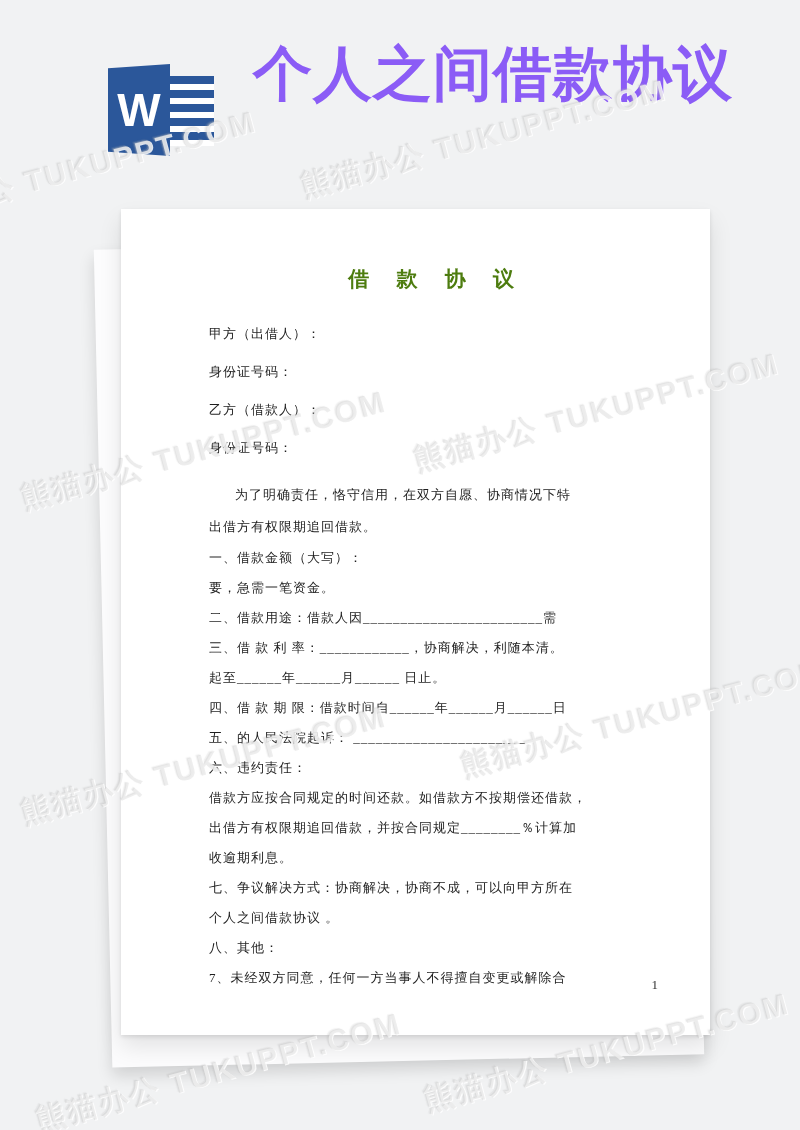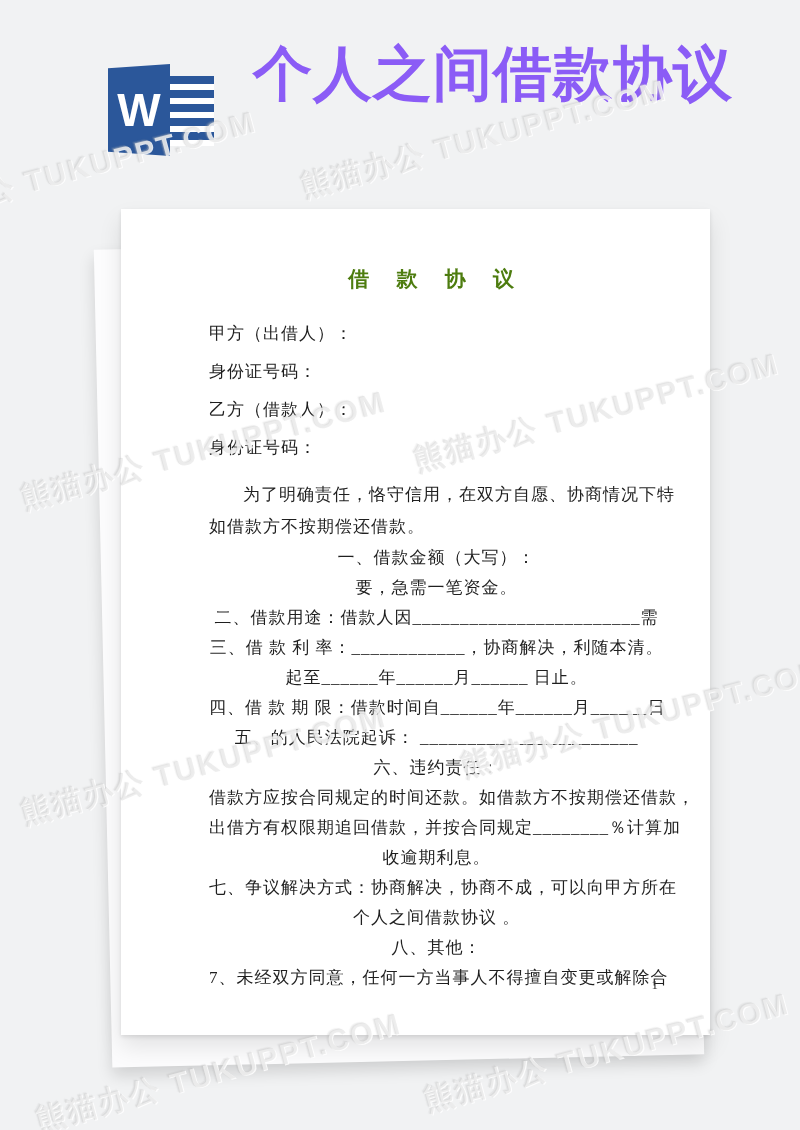--- a/index.html
+++ b/index.html
@@ -63,25 +63,25 @@
   }
 
   
   .doc-title {
     text-align:center;
     font-size:21px; font-weight:700;
     letter-spacing:11px;
     color:#4d7c0f;
     margin-bottom:22px;
   }
-  .doc-line { font-size:17px; letter-spacing:1px; white-space:nowrap; }
+  .doc-line { font-size:13px; letter-spacing:1px; white-space:nowrap; }
   .doc-line.party { line-height:38px; }
   .doc-line.intro { line-height:32px; }
   .doc-line.indent { text-indent:2em; margin-top:12px; }
-  .doc-line.clause { line-height:30px;text-align:center; }
+  .doc-line.clause { line-height:30px; }
   .page-number {
     position:absolute; right:52px; top:768px;
     font-size:13px; color:#333;
   }
 </style>
 </head>
 <body>
 
 <div class="header">
   <div class="word-icon">
@@ -98,21 +98,21 @@
 <div class="sheet-back"></div>
 
 <div class="sheet-front">
   <div class="doc-title">借 款 协 议</div>
   <div id="doc-lines">
       <div class="doc-line party">甲方（出借人）：</div>
       <div class="doc-line party">身份证号码：</div>
       <div class="doc-line party">乙方（借款人）：</div>
       <div class="doc-line party">身份证号码：</div>
       <div class="doc-line intro indent">为了明确责任，恪守信用，在双方自愿、协商情况下特</div>
-      <div class="doc-line intro">如借款方不按期偿还借款。</div>
+      <div class="doc-line intro">出借方有权限期追回借款。</div>
       <div class="doc-line clause">一、借款金额（大写）：</div>
       <div class="doc-line clause">要，急需一笔资金。</div>
       <div class="doc-line clause">二、借款用途：借款人因________________________需</div>
       <div class="doc-line clause">三、借 款 利 率：____________，协商解决，利随本清。</div>
       <div class="doc-line clause">起至______年______月______ 日止。</div>
       <div class="doc-line clause">四、借 款 期 限：借款时间自______年______月______日</div>
       <div class="doc-line clause">五、的人民法院起诉： _______________________</div>
       <div class="doc-line clause">六、违约责任：</div>
       <div class="doc-line clause">借款方应按合同规定的时间还款。如借款方不按期偿还借款，</div>
       <div class="doc-line clause">出借方有权限期追回借款，并按合同规定________％计算加</div>

